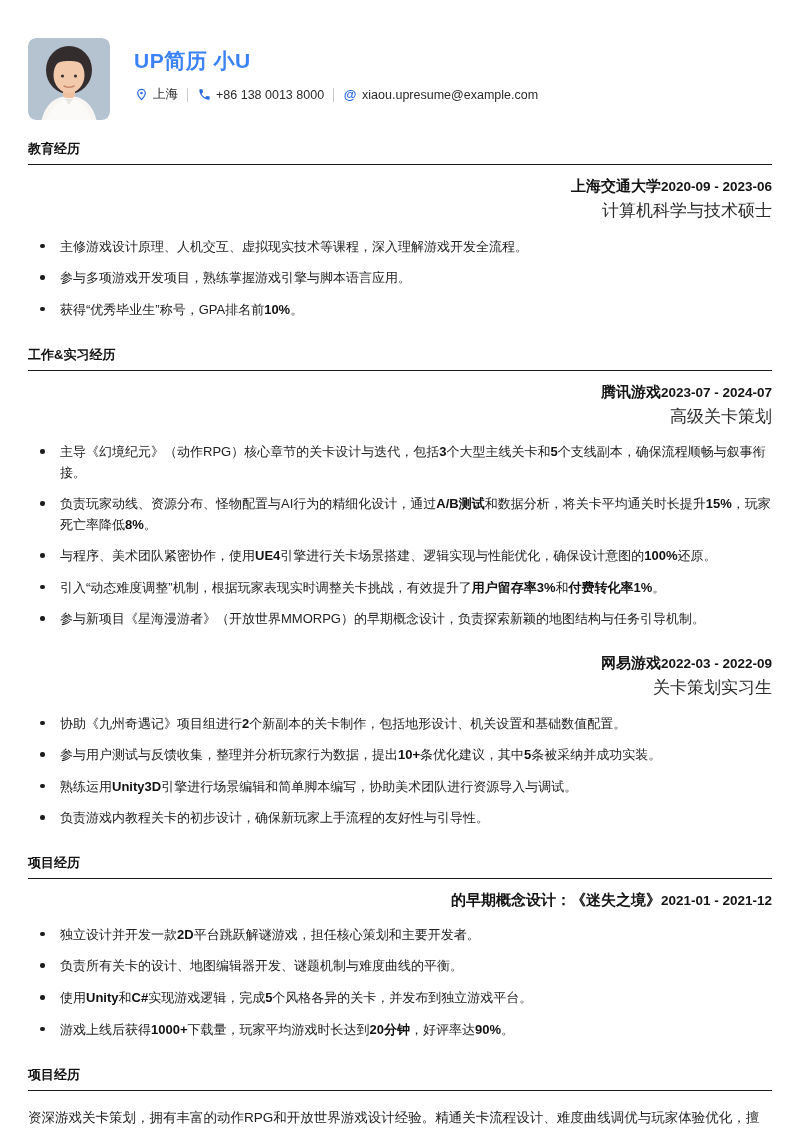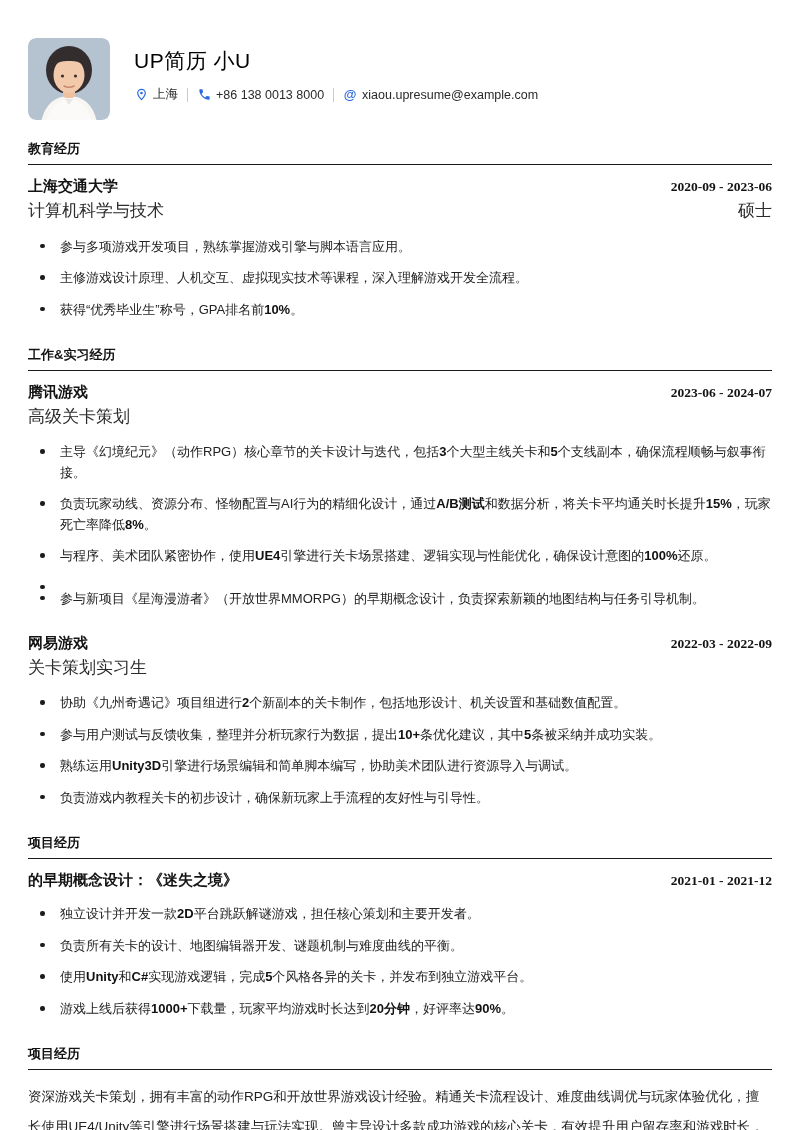--- a/index.html
+++ b/index.html
@@ -4,34 +4,34 @@
 <style>
   * { margin:0; padding:0; box-sizing:border-box; }
   html,body { background:#ffffff; }
   body { font-family:"Liberation Sans","DejaVu Sans",sans-serif; color:#1c1c1c; }
   .page { width:799px; min-height:1130px; background:#fff; padding:38px 27px 16px 28px; }
 
   
   .header { display:flex; gap:24px; align-items:flex-start; }
   .avatar { width:82px; height:82px; border-radius:8px; overflow:hidden; flex:0 0 82px; }
   .head-text { padding-top:9px; }
-  .name { font-size:21px; font-weight:normal; color:#000000; letter-spacing:.5px; }
+  .name { font-size:21px; font-weight:bold; color:#3b82f6; letter-spacing:.5px; }
   .contact { display:flex; align-items:center; gap:9px; margin-top:11px; font-size:12.5px; color:#2a2a2a; }
   .contact .ic { display:inline-flex; width:14px; height:14px; align-items:center; justify-content:center; }
   .contact .item { display:flex; align-items:center; gap:5px; }
   .contact .sep { width:1px; height:14px; background:#c9ccd1; }
   .at-glyph { color:#2b6be0; font-weight:bold; font-size:13px; line-height:1; }
 
   
   .sec { margin-top:20px; }
   .sec-title { font-size:13px; font-weight:bold; color:#121212; padding-bottom:6px;
                border-bottom:1.5px solid #1a1a1a; }
   .entry { margin-top:12px; }
   .entry + .entry { margin-top:19px; }
-  .row { display:flex; justify-content:space-between; align-items:baseline;font-family:Liberation Serif, serif; }
+  .row { display:flex; justify-content:flex-end; align-items:baseline; }
   .ename { font-size:15px; font-weight:bold; color:#141414; }
   .edate { font-size:13.5px; font-weight:bold; color:#141414; white-space:nowrap; }
   .sub { font-size:17px; color:#2c2c2c; margin-top:3px; }
 
   .bullets { margin-top:9px; }
   .bullet { display:flex; padding:5.5px 0 5.5px 10px; }
   .bullet .mk { flex:0 0 22px; position:relative; }
   .bullet .mk::before { content:""; position:absolute; left:2px; top:7px; width:4.5px; height:4.5px;
                         border-radius:50%; background:#1c1c1c; }
   .bullet .bt { font-size:13px; line-height:1.58; color:#222; }
@@ -104,60 +104,61 @@
         <span class="ename">上海交通大学</span>
         <span class="edate">2020-09 - 2023-06</span>
       </div>
       <div class="row sub">
         <span>计算机科学与技术</span>
         <span>硕士</span>
       </div>
       <div class="bullets">
         <div class="bullet">
             <span class="mk"></span>
+            <span class="bt">主修游戏设计原理、人机交互、虚拟现实技术等课程，深入理解游戏开发全流程。</span>
+          </div>
+        <div class="bullet">
+            <span class="mk"></span>
             <span class="bt">参与多项游戏开发项目，熟练掌握游戏引擎与脚本语言应用。</span>
           </div>
         <div class="bullet">
             <span class="mk"></span>
-            <span class="bt">主修游戏设计原理、人机交互、虚拟现实技术等课程，深入理解游戏开发全流程。</span>
-          </div>
-        <div class="bullet">
-            <span class="mk"></span>
             <span class="bt">获得“优秀毕业生”称号，GPA排名前<b>10%</b>。</span>
           </div>
       </div>
     </div>
   </div>
 
   <div class="sec">
     <div class="sec-title">工作&amp;实习经历</div>
 
     <div class="entry">
       <div class="row">
         <span class="ename">腾讯游戏</span>
-        <span class="edate">2023-06 - 2024-07</span>
+        <span class="edate">2023-07 - 2024-07</span>
       </div>
       <div class="row sub">
         <span>高级关卡策划</span>
       </div>
       <div class="bullets">
         <div class="bullet">
             <span class="mk"></span>
             <span class="bt">主导《幻境纪元》（动作RPG）核心章节的关卡设计与迭代，包括<b>3</b>个大型主线关卡和<b>5</b>个支线副本，确保流程顺畅与叙事衔接。</span>
           </div>
         <div class="bullet">
             <span class="mk"></span>
             <span class="bt">负责玩家动线、资源分布、怪物配置与AI行为的精细化设计，通过<b>A/B测试</b>和数据分析，将关卡平均通关时长提升<b>15%</b>，玩家死亡率降低<b>8%</b>。</span>
           </div>
         <div class="bullet">
             <span class="mk"></span>
             <span class="bt">与程序、美术团队紧密协作，使用<b>UE4</b>引擎进行关卡场景搭建、逻辑实现与性能优化，确保设计意图的<b>100%</b>还原。</span>
           </div>
         <div class="bullet">
             <span class="mk"></span>
+            <span class="bt">引入“动态难度调整”机制，根据玩家表现实时调整关卡挑战，有效提升了<b>用户留存率3%</b>和<b>付费转化率1%</b>。</span>
           </div>
         <div class="bullet">
             <span class="mk"></span>
             <span class="bt">参与新项目《星海漫游者》（开放世界MMORPG）的早期概念设计，负责探索新颖的地图结构与任务引导机制。</span>
           </div>
       </div>
     </div>
 
     <div class="entry">
       <div class="row">

